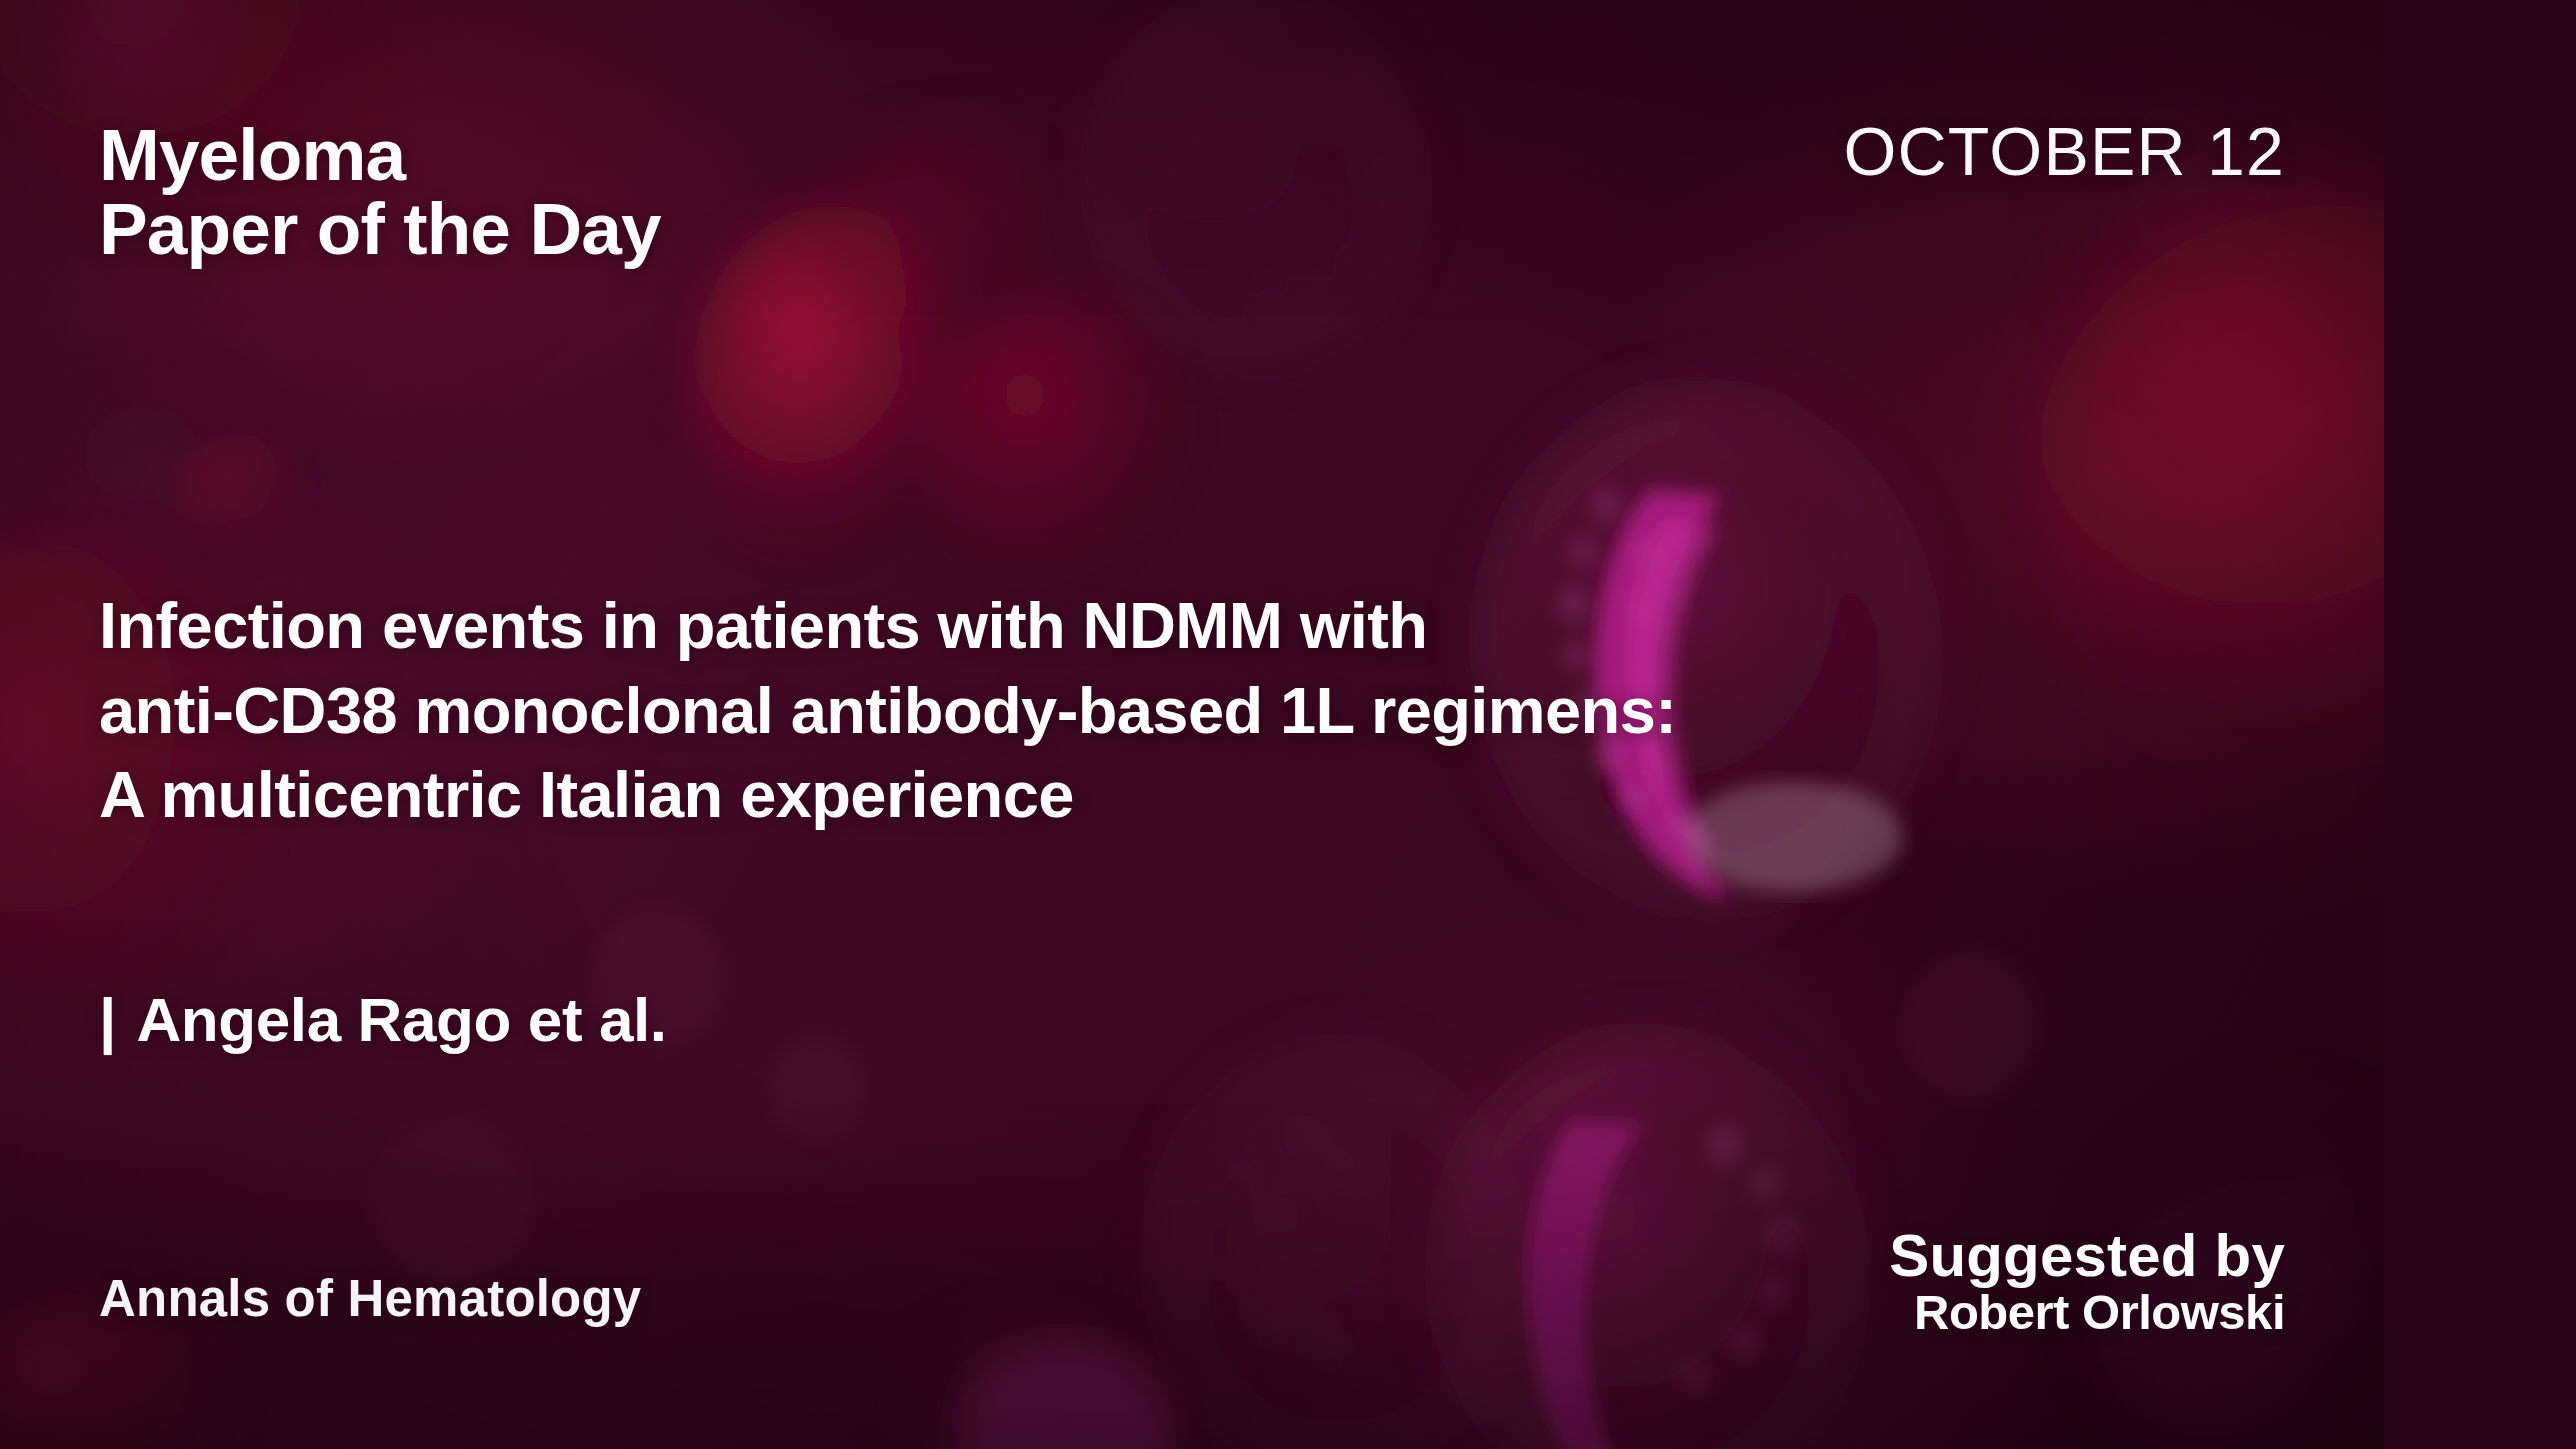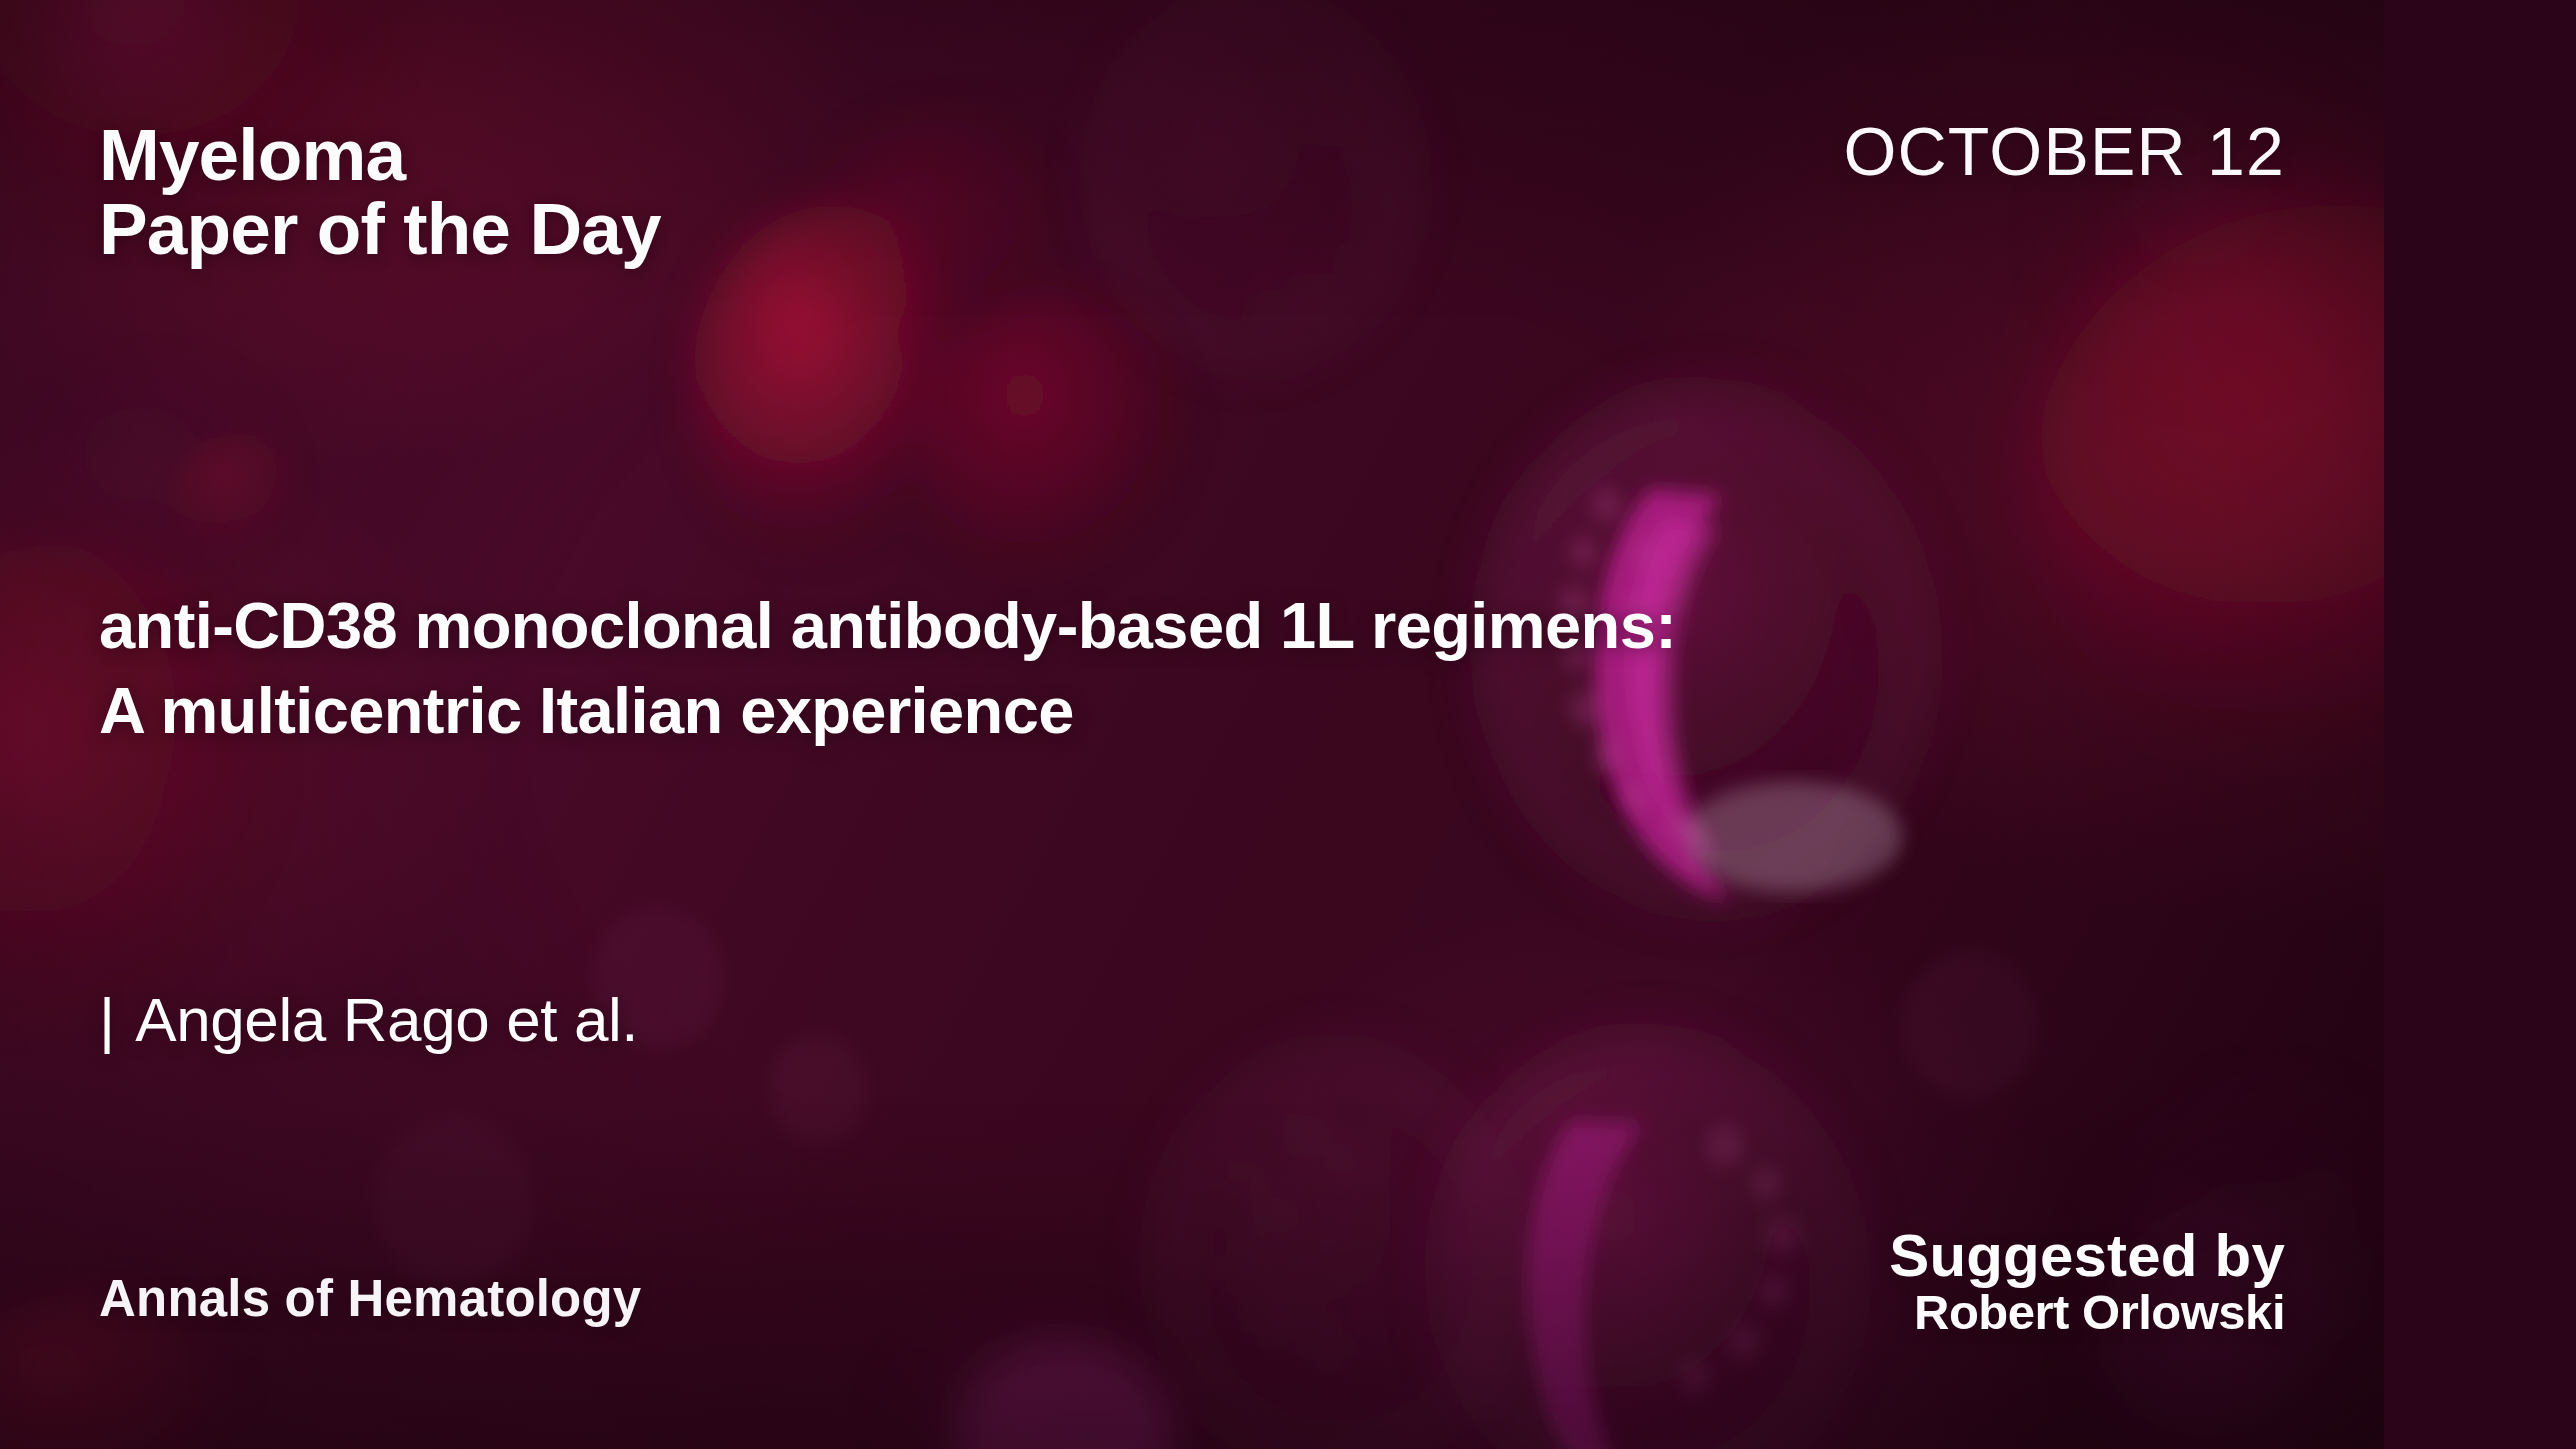--- a/index.html
+++ b/index.html
@@ -77,21 +77,21 @@
     line-height:1.30;
     letter-spacing:-0.6px;
     text-shadow:0 1.6px 16px rgba(30,0,16,0.55);
   }
   .paper-title .tline { display:block; white-space:nowrap; }
 
   .authors {
     position:absolute;
     left:99px; top:989px;
     color:#fefdfe;
-    font-weight:400;
+    font-weight:700;
     font-size:62px;
     line-height:1;
     letter-spacing:-0.4px;
     text-shadow:0 1.6px 16px rgba(30,0,16,0.55);
     white-space:nowrap;
   }
   .authors .bar { display:inline-block; margin-right:20.5px; }
 
   .journal {
     position:absolute;
@@ -330,20 +330,21 @@
   <div class="content">
 
     <div class="brand">
       <span class="line">Myeloma</span>
       <span class="line">Paper of the Day</span>
     </div>
 
     <div class="date">OCTOBER 12</div>
 
     <div class="paper-title">
+      <span class="tline">Infection events in patients with NDMM with</span>
       <span class="tline">anti-CD38 monoclonal antibody-based 1L regimens:</span>
       <span class="tline">A multicentric Italian experience</span>
     </div>
 
     <div class="authors">
       <span class="bar">|</span><span>Angela Rago et al.</span>
     </div>
 
     <div class="journal">Annals of Hematology</div>
 

